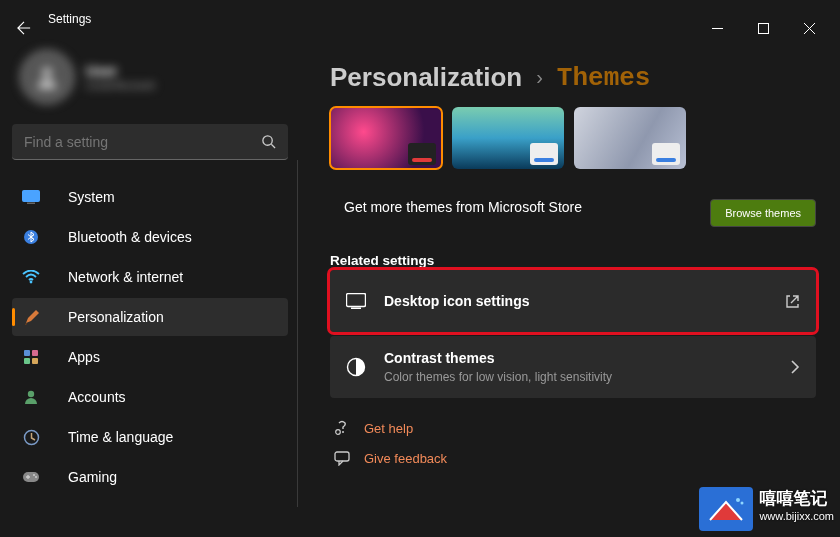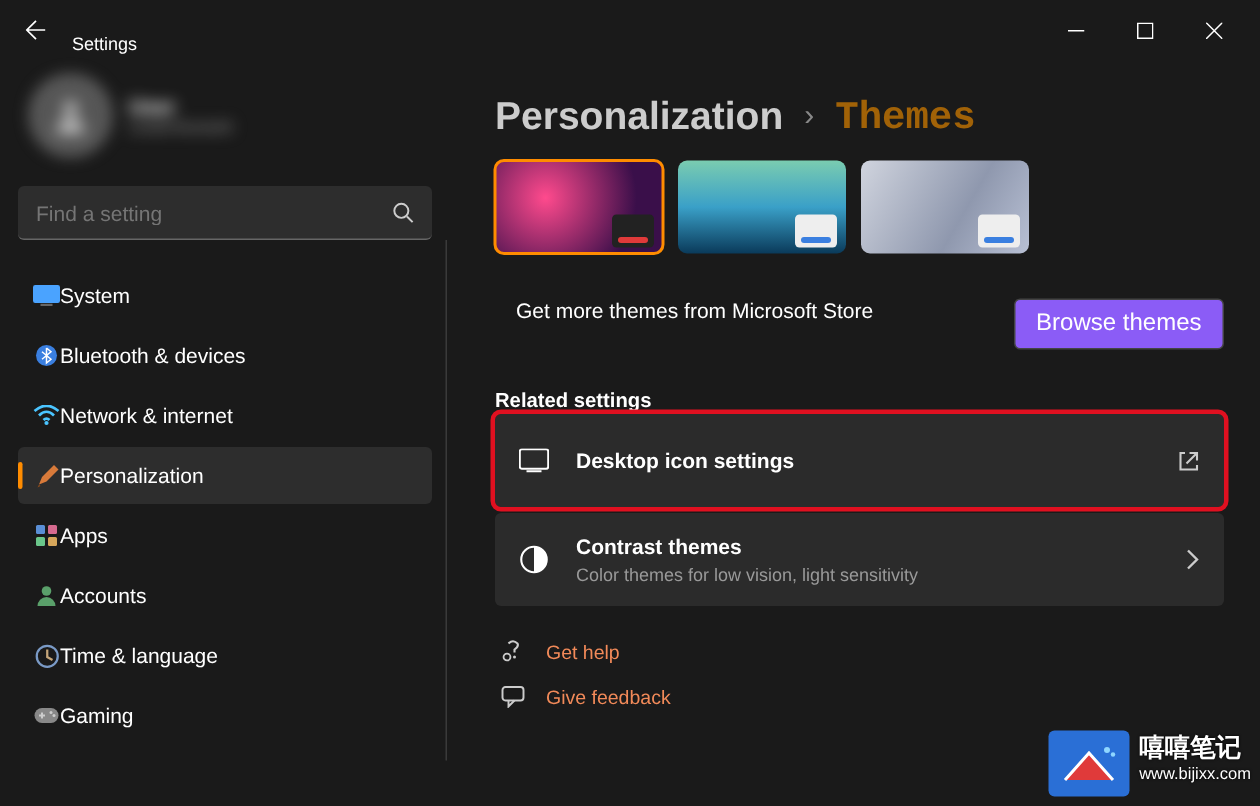--- a/index.html
+++ b/index.html
@@ -1,58 +1,58 @@
 <!DOCTYPE html>
 <html><head>
 <meta charset="utf-8">
 <style>
 * { margin: 0; padding: 0; box-sizing: border-box; font-family: "Segoe UI", sans-serif; }
 body { background: #1a1a1a; color: #fff; width: 840px; height: 537px; overflow: hidden; position: relative; }
 
-.titlebar { height: 36px; display: flex; align-items: flex-end; padding: 0 8px; }
+.titlebar { height: 36px; display: flex; align-items: flex-start; padding: 12px 8px; }
 .back-btn { width: 32px; height: 32px; display: flex; align-items: center; justify-content: center; color: #fff; }
 .title { margin-left: 8px; font-size: 12px; }
 .win-controls { margin-left: auto; display: flex; }
 .win-btn { width: 46px; height: 32px; display: flex; align-items: center; justify-content: center; color: #fff; }
 
 .content-area { display: flex; height: calc(100% - 36px); }
 
 .sidebar { width: 300px; padding: 6px 12px 0 12px; display: flex; flex-direction: column; }
 .profile { display: flex; align-items: center; padding: 8px; gap: 12px; filter: blur(5px); }
 .avatar { width: 54px; height: 54px; border-radius: 50%; background: #555; border: 2px solid #888; display:flex; align-items:center; justify-content:center; }
 .profile-info .name { font-size: 14px; font-weight: 600; }
 .profile-info .sub { font-size: 11px; color: #aaa; }
 
 .search-box { margin-top: 12px; background: #2d2d2d; border-radius: 4px; border-bottom: 1px solid #666; height: 36px; display: flex; align-items: center; padding: 0 12px; }
 .search-box input { flex: 1; background: transparent; border: none; outline: none; color: #ccc; font-size: 14px; }
 .search-box .searchicon { color: #ccc; }
 
 .nav-list { margin-top: 18px; display: flex; flex-direction: column; gap: 2px; }
-.nav-item { height: 38px; display: flex; align-items: center; padding: 0 10px; border-radius: 4px; gap: 0; font-size: 14px; position: relative; }
+.nav-item { height: 38px; display: flex; align-items: center; padding: 0 10px; border-radius: 4px; gap: 28px; font-size: 14px; position: relative; }
 .nav-item.active { background: #2d2d2d; }
 .nav-item.active::before { content: ""; position: absolute; left: 0; top: 10px; bottom: 10px; width: 3px; background: #ff8c00; border-radius: 2px; }
 .nav-icon { width: 18px; height: 18px; display: flex; align-items: center; justify-content: center; font-size: 15px; }
 
 .main { flex: 1; padding: 10px 24px 0 30px; overflow: hidden; display: flex; flex-direction: column; }
 .breadcrumb { display: flex; align-items: center; gap: 14px; font-size: 26px; font-weight: 600; margin-top: 16px; }
 .breadcrumb .parent { color: #ccc; }
 .breadcrumb .chev { color: #888; font-size: 20px; font-weight: normal; }
 .breadcrumb .current { color: #a16207; font-family: Liberation Mono, monospace; }
 
 .theme-row { display: flex; gap: 10px; margin-top: 14px; }
 .theme-card { width: 112px; height: 62px; border-radius: 6px; position: relative; overflow: hidden; }
 .theme-card.selected { outline: 2px solid #ff8c00; outline-offset: -1px; }
 .mini-window { position: absolute; right: 6px; bottom: 4px; width: 28px; height: 22px; border-radius: 3px; }
 .mini-dark { background: #222; }
 .mini-light { background: #eee; }
 .mini-bar { position:absolute; bottom:3px; left:4px; right:4px; height:4px; border-radius:2px; }
 
 .store-row { display: flex; align-items: flex-start; padding: 16px 0 16px 14px; margin-top: 14px; }
 .store-row .store-text { font-size: 14px; flex:1; }
-.browse-btn { background: #8b5cf6; border: 1px solid #444; border-radius: 4px; padding: 7px 14px; font-size: 16px; color: #fff; }
+.browse-btn { background: #4d7c0f; border: 1px solid #444; border-radius: 4px; padding: 7px 14px; font-size: 11px; color: #fff; }
 
 .section-header { font-size: 13.5px; font-weight: 600; margin-top: 10px; margin-bottom: 2px; }
 
 .setting-card { background: #2b2b2b; border-radius: 4px; height: 62px; display: flex; align-items: center; padding: 0 16px 0 16px; gap: 18px; margin-bottom: 4px; }
 .setting-card.highlight { outline: 3px solid #e01020; }
 .setting-texts { flex: 1; }
 .setting-title { font-size: 14px; font-weight: bold; }
 .setting-sub { font-size: 12px; color: #999; margin-top: 4px; }
 .card-action { color: #ccc; }
 

